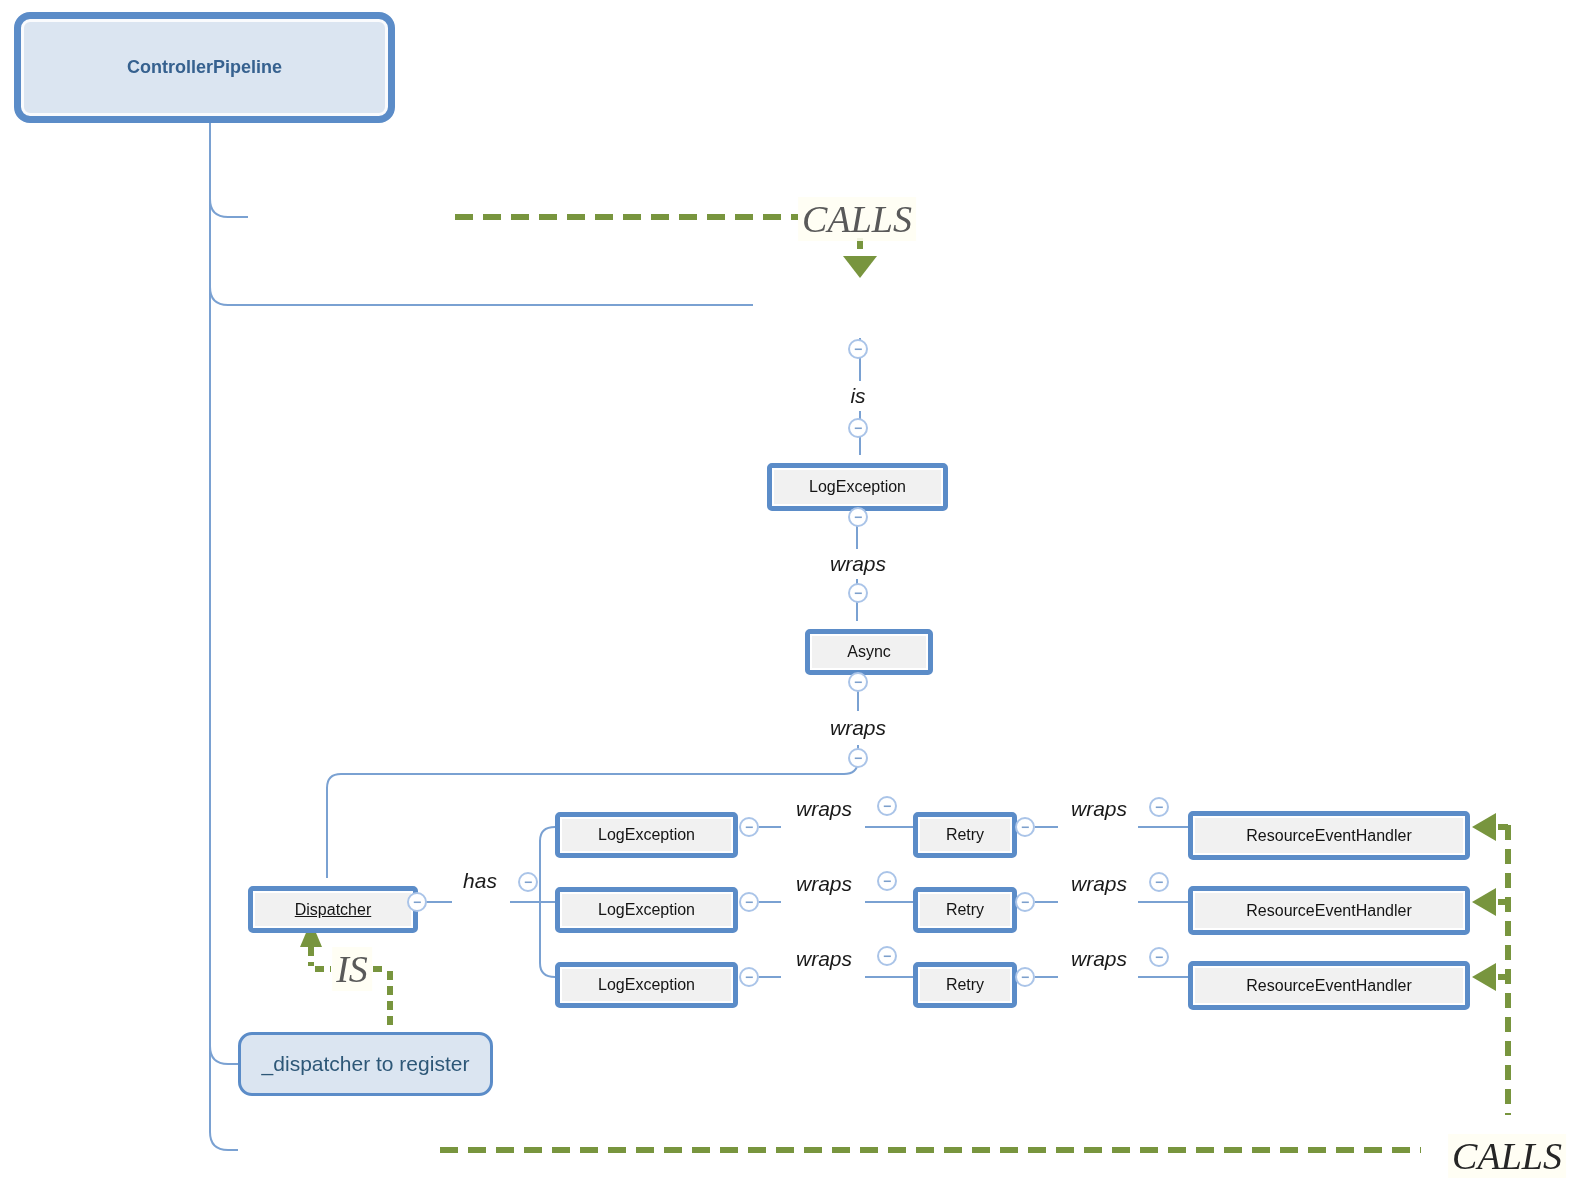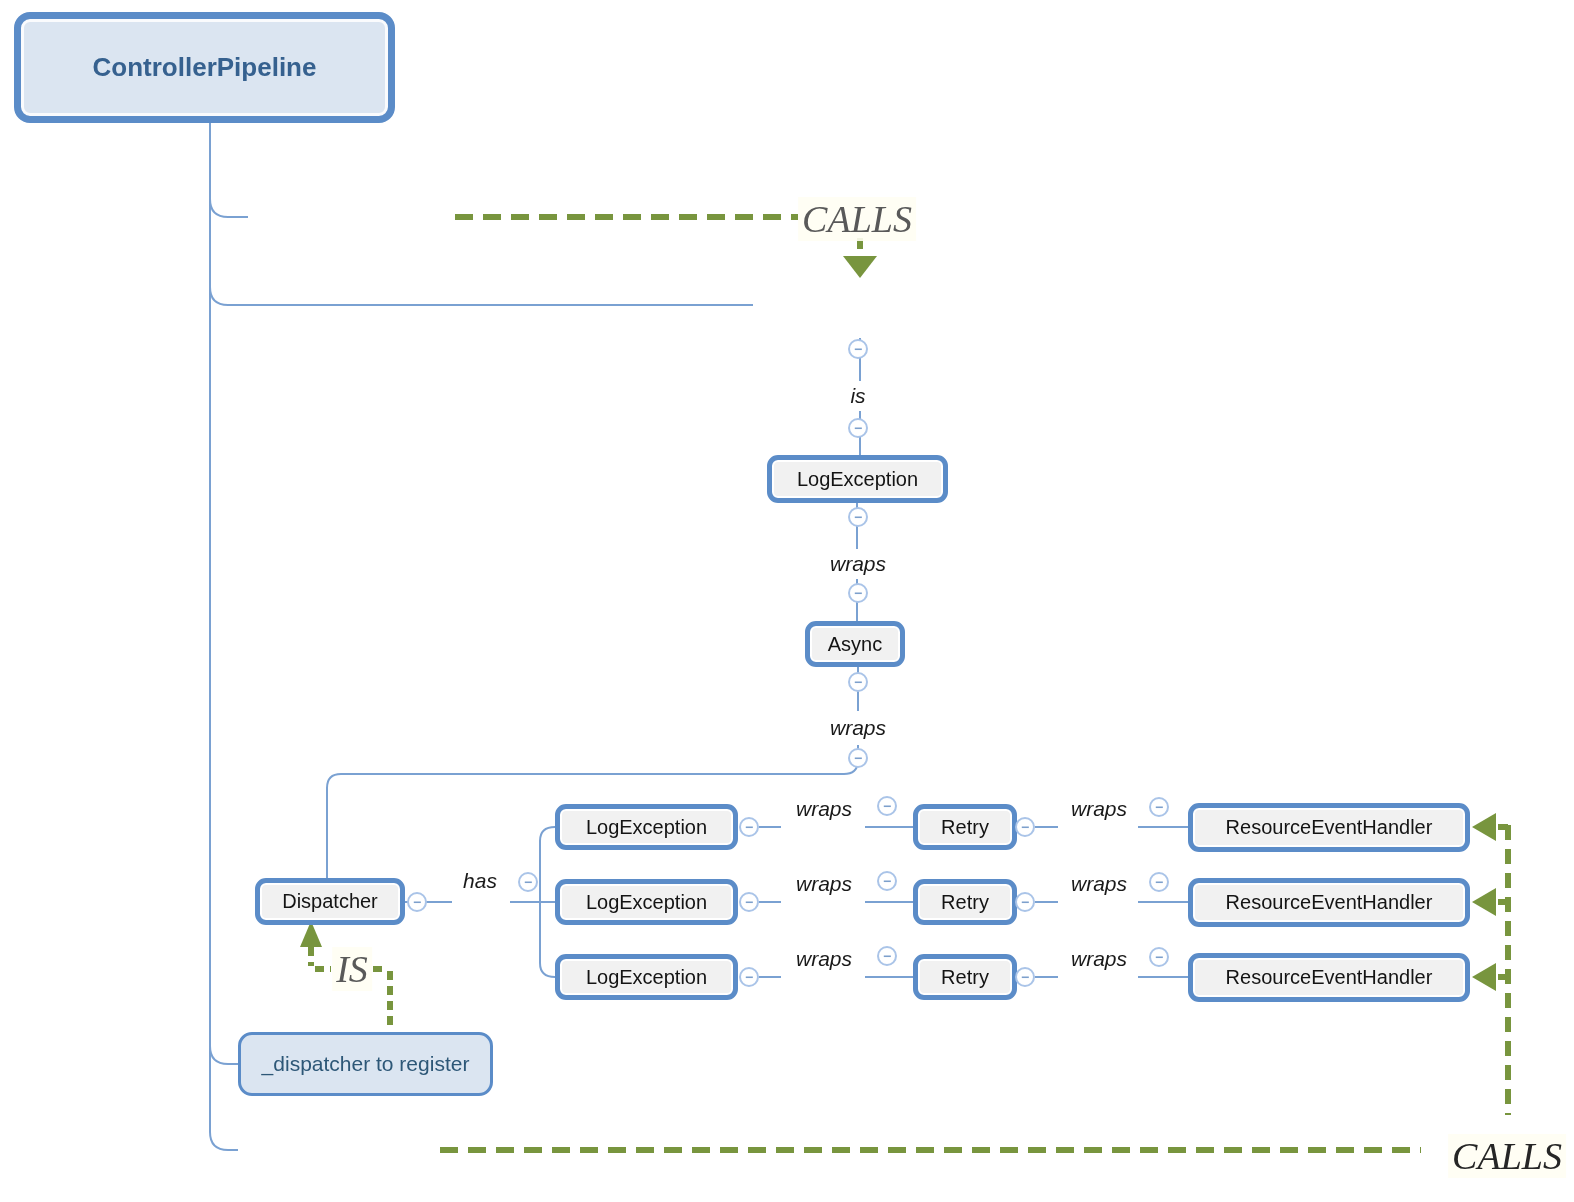--- a/index.html
+++ b/index.html
@@ -10,26 +10,26 @@
   .canvas svg { position:absolute; left:0; top:0; }
   .node {
     position:absolute; display:flex; align-items:center; justify-content:center;
     box-sizing:border-box; text-align:center; white-space:nowrap; cursor:default;
   }
   .node.blue {
     background:#dbe5f1; border:3px solid #5b8cc8; border-radius:14px;
     color:#2d5777; font-size:21px;
   }
   .node.gray {
-    background:#f1f1f1; border:5px solid #5b8cc8; border-radius:11px;
-    color:#141414; font-size:20px; box-shadow: inset 0 0 0 2px #ffffff;
+    background:#f1f1f1; border:5px solid #5b8cc8; border-radius:5px;
+    color:#141414; font-size:16px; box-shadow: inset 0 0 0 2px #ffffff; margin-top: 8px;
   }
   .node.root {
     background:#dbe5f1; border:7px solid #5b8cc8; border-radius:16px;
-    color:#36618f; font-size:26px; font-weight:bold;
+    color:#36618f; font-size:18px; font-weight:bold;
     box-shadow: inset 0 0 0 3px rgba(255,255,255,0.85);
     text-align: right;
   }
   .collapse {
     position:absolute; width:20px; height:20px; box-sizing:border-box;
     border:2px solid #aac4e8; border-radius:50%; background:#ffffff;
     color:#7da0cc; font-size:14px; line-height:14px; font-weight:bold;
     display:flex; align-items:center; justify-content:center; cursor:pointer;
   }
   .elabel {
@@ -105,23 +105,23 @@
       <polygon points="1496,963 1496,991 1472,977"></polygon>
     </g>
   </svg>
 
   <div class="node root" style="left:14px;top:12px;width:381px;height:111px;">ControllerPipeline</div>
 
 
 
   <div class="node gray" style="left:767px;top:455px;width:181px;height:48px;">LogException</div>
 
-  <div class="node gray" style="left:805px;top:621px;width:100px;height:46px;">Async</div>
+  <div class="node gray" style="left:805px;top:621px;width:128px;height:46px;">Async</div>
 
-  <div class="node gray" style="left:255px;top:878px;width:150px;height:47px;">Dispatcher</div>
+  <div class="node gray" style="left:248px;top:878px;width:170px;height:47px;text-decoration:underline;">Dispatcher</div>
 
   <div class="node gray" style="left:555px;top:804px;width:183px;height:46px;">LogException</div>
   <div class="node gray" style="left:913px;top:804px;width:104px;height:46px;">Retry</div>
   <div class="node gray" style="left:1188px;top:803px;width:282px;height:49px;">ResourceEventHandler</div>
 
   <div class="node gray" style="left:555px;top:879px;width:183px;height:46px;">LogException</div>
   <div class="node gray" style="left:913px;top:879px;width:104px;height:46px;">Retry</div>
   <div class="node gray" style="left:1188px;top:878px;width:282px;height:49px;">ResourceEventHandler</div>
 
   <div class="node gray" style="left:555px;top:954px;width:183px;height:46px;">LogException</div>

